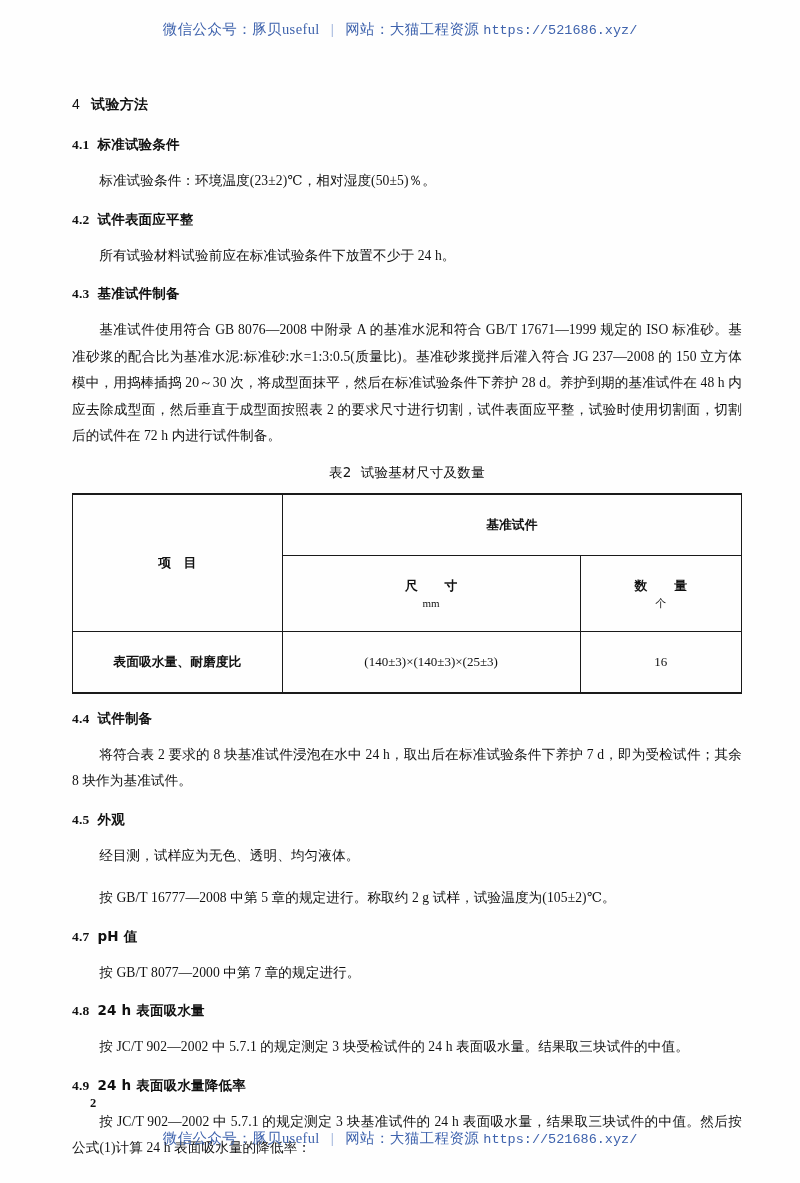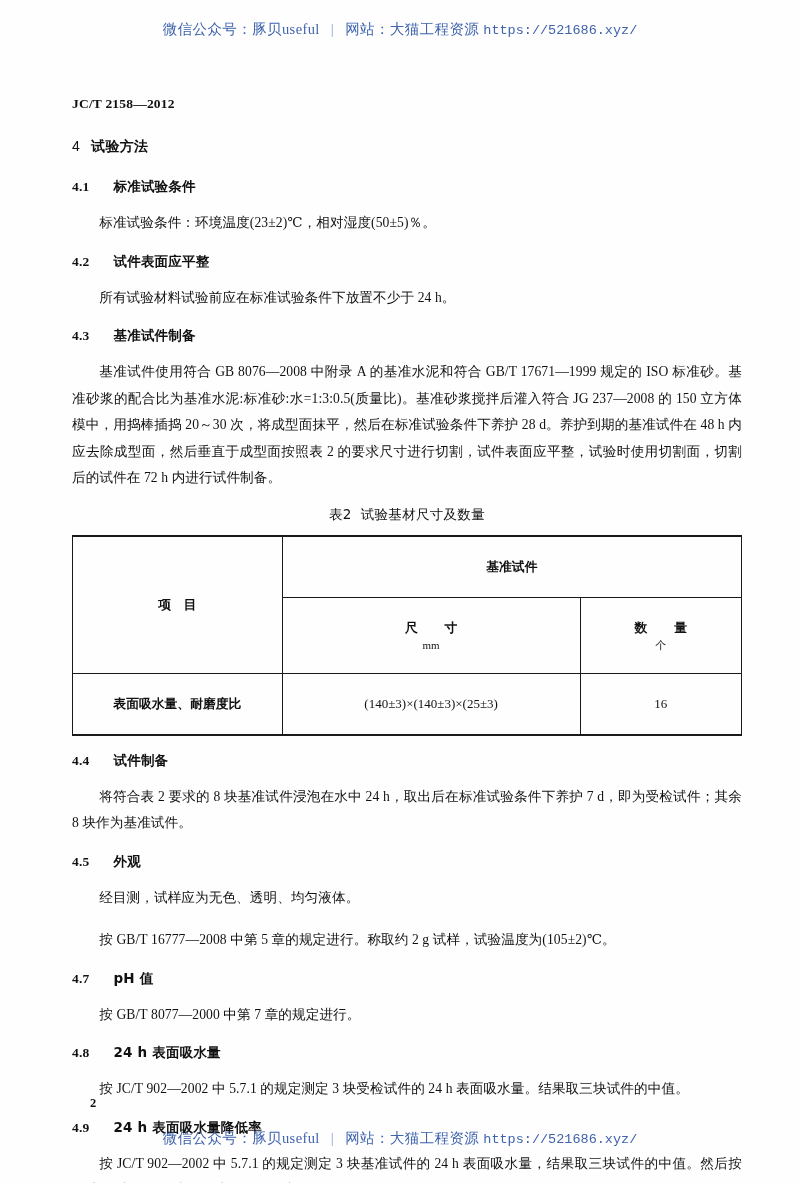--- a/index.html
+++ b/index.html
@@ -74,21 +74,21 @@
   .h2 {
     font-family: "DejaVu Sans", "Liberation Sans", sans-serif;
     font-weight: bold;
     font-size: 13.5px;
     margin: 0 0 14px 0;
     letter-spacing: 0.2px;
   }
   .h2 .num {
     font-family: "Liberation Serif", "DejaVu Serif", serif;
     font-weight: bold;
-    padding-right: 24px;
+    padding-right: 8px;
   }
 
   p.body {
     font-size: 13.6px;
     line-height: 26.5px;
     margin: 0 0 16px 0;
     text-indent: 2em;
     text-align: justify;
     letter-spacing: 0.1px;
   }
@@ -164,21 +164,20 @@
 
   <div class="watermark watermark-top">
     <span>微信公众号：豚贝useful</span>
     <span class="wm-sep">|</span>
     <span>网站：大猫工程资源</span>
     <span class="wm-url">https://521686.xyz/</span>
   </div>
 
   <div class="doc">
 
-    <div class="std-code">JC/T 2158—2012</div>
 
     <div class="h1">
       <span class="num">4</span><span>试验方法</span>
     </div>
 
     <div class="h2">
       <span class="num">4.1</span><span>标准试验条件</span>
     </div>
     <p class="body">标准试验条件：环境温度(23±2)℃，相对湿度(50±5)％。</p>
 

